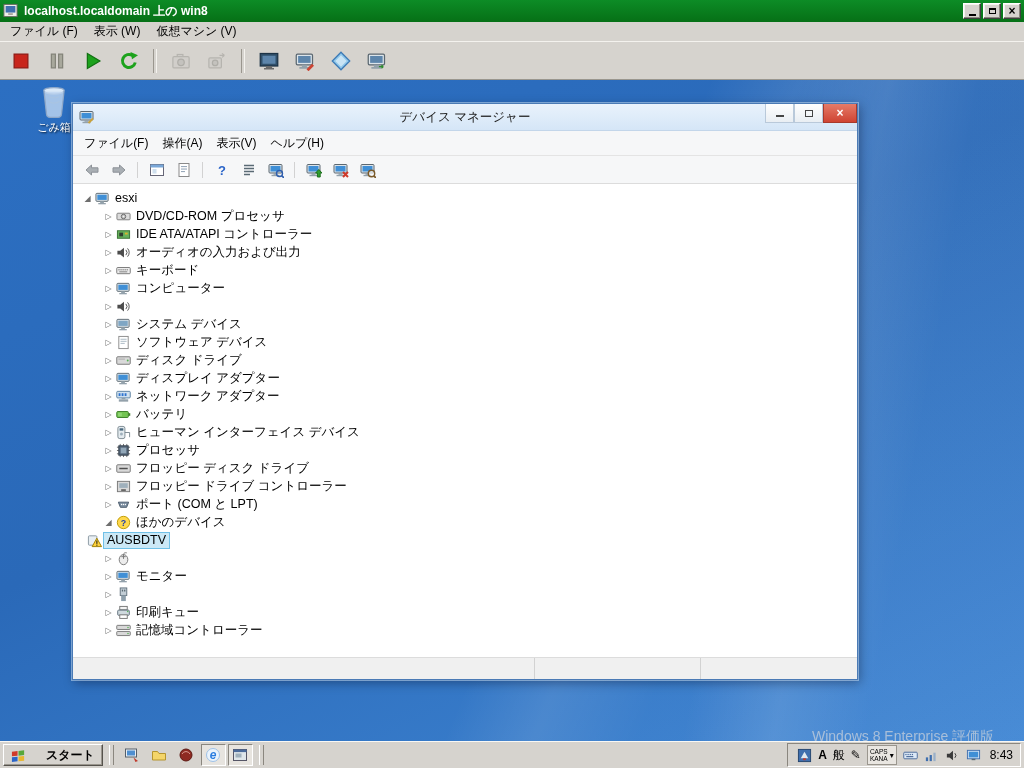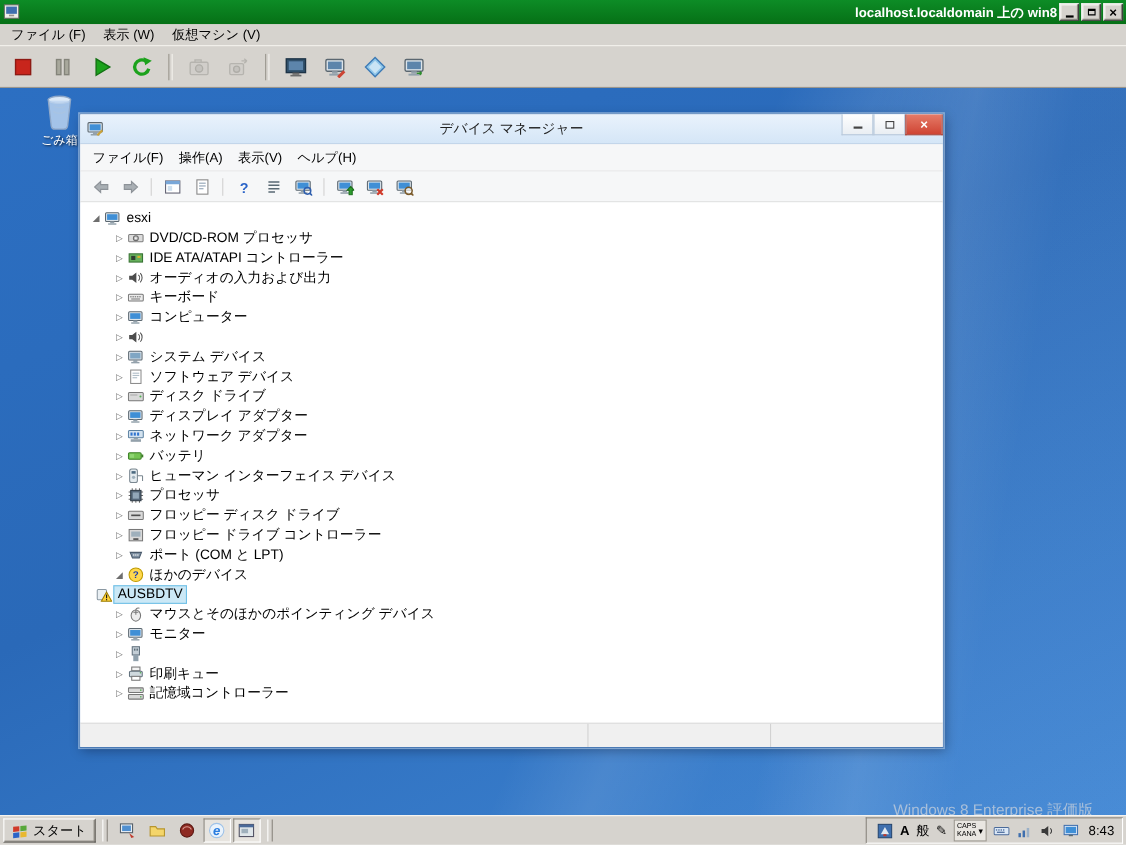--- a/index.html
+++ b/index.html
@@ -5,21 +5,21 @@
   html,body{margin:0;padding:0;}
   .screen{position:relative;width:1024px;height:768px;overflow:hidden;
     font-family:"Liberation Sans","DejaVu Sans",sans-serif;background:#d6d3ce;font-size:12px;color:#000;}
   button{font-family:inherit;cursor:default;}
   svg{display:block;}
 
   
   .host-titlebar{position:absolute;top:0;left:0;width:100%;height:22px;box-sizing:border-box;
     background:linear-gradient(180deg,#0d8c26,#067016);display:flex;align-items:center;padding:0 3px;}
   .host-app-icon{width:16px;height:16px;}
-  .host-title{color:#fff;font-weight:bold;font-size:12px;margin-left:5px;flex:1;white-space:nowrap;text-align:right;}
+  .host-title{color:#fff;font-weight:bold;font-size:12px;margin-left:5px;flex:1;white-space:nowrap;}
   .host-controls{display:flex;}
   .hc-btn{width:18px;height:16px;margin-left:2px;padding:0;background:#d6d3ce;
     border:1px solid;border-color:#fff #404040 #404040 #fff;
     box-shadow:inset -1px -1px 0 #8a867e, inset 1px 1px 0 #f4f2ee;
     display:grid;place-items:center;font-size:10px;line-height:1;}
   .g-min{width:7px;height:2px;background:#000;margin-top:7px;}
   .g-rest{width:7px;height:6px;border:1px solid #000;border-top-width:2px;box-sizing:border-box;}
   .g-close{font-weight:bold;font-size:12px;}
 
   .host-menubar{position:absolute;top:22px;left:0;width:100%;height:19px;box-sizing:border-box;
@@ -82,23 +82,23 @@
   .t-label{padding:0 3px;border:1px solid transparent;line-height:15px;}
   .t-label.selected{background:#cbe8f6;border-color:#70c0e7;}
 
   .dm-statusbar{height:21px;flex:0 0 21px;background:#f0f0f0;border-top:1px solid #dcdcdc;display:flex;}
   .sb-cell{border-right:1px solid #d2d2d2;height:100%;box-sizing:border-box;}
   .sb-c1{width:462px;}.sb-c2{width:166px;}.sb-c3{flex:1;border-right:none;}
 
   
   .taskbar{position:absolute;bottom:0;left:0;width:100%;height:27px;box-sizing:border-box;
     background:#d6d3ce;border-top:1px solid #f8f7f4;display:flex;align-items:center;padding:0 3px;gap:3px;}
-  .start-button{height:22px;display:flex;align-items:center;gap:4px;padding:0 7px;background:#d6d3ce;
+  .start-button{height:22px;display:flex;align-items:center;gap:20px;padding:0 7px;background:#d6d3ce;
     border:1px solid;border-color:#fff #55524c #55524c #fff;box-shadow:inset -1px -1px 0 #9a968e;
-    font-weight:normal;font-size:12px;}
+    font-weight:bold;font-size:12px;}
   .start-icon svg{width:15px;height:15px;}
   .tb-grip{width:3px;height:20px;border-left:1px solid #fff;border-right:1px solid #8a867e;margin:0 3px;}
   .quick-launch{display:flex;align-items:center;gap:2px;}
   .ql-btn{width:25px;height:22px;display:grid;place-items:center;background:transparent;border:1px solid transparent;padding:0;}
   .ql-btn svg{width:16px;height:16px;}
   .ql-btn.pressed{border-color:#8a867e #fff #fff #8a867e;background:#e7e4df;}
   .tb-spacer{flex:1;}
   .tray{height:22px;display:flex;align-items:center;gap:6px;padding:0 7px 0 9px;
     border:1px solid;border-color:#8a867e #fff #fff #8a867e;font-size:12px;}
   .tray svg{width:15px;height:15px;}
@@ -614,21 +614,20 @@
           </div>
           <div class="tree-row" style="padding-left: 29px;">
             <span class="twisty">▷</span>
             <span class="t-icon">
               <svg width="15" height="15" viewBox="0 0 16 16">
                 <ellipse cx="8" cy="9.2" rx="4.6" ry="5.4" fill="#ececec" stroke="#767676"></ellipse>
                 <path d="M8 3.8v4.6M5.6 6h4.8" stroke="#767676" fill="none"></path>
                 <path d="M8 3.8C8 2 10 1.5 11.5 2" stroke="#767676" fill="none"></path>
               </svg>
             </span>
-            <span class="t-label">マウスとそのほかのポインティング デバイス</span>
           </div>
           <div class="tree-row" style="padding-left: 29px;">
             <span class="twisty">▷</span>
             <span class="t-icon">
               <svg width="15" height="15" viewBox="0 0 16 16">
                 <rect x="1" y="2.5" width="13" height="8.5" rx="1" fill="#dce4ea" stroke="#5b6770"></rect>
                 <rect x="2.5" y="4" width="10" height="5.5" fill="#3f8fd6"></rect>
                 <rect x="5.5" y="11" width="4" height="1.8" fill="#93a1ab"></rect>
                 <rect x="3.5" y="12.8" width="8" height="1.4" fill="#93a1ab"></rect>
               </svg>

